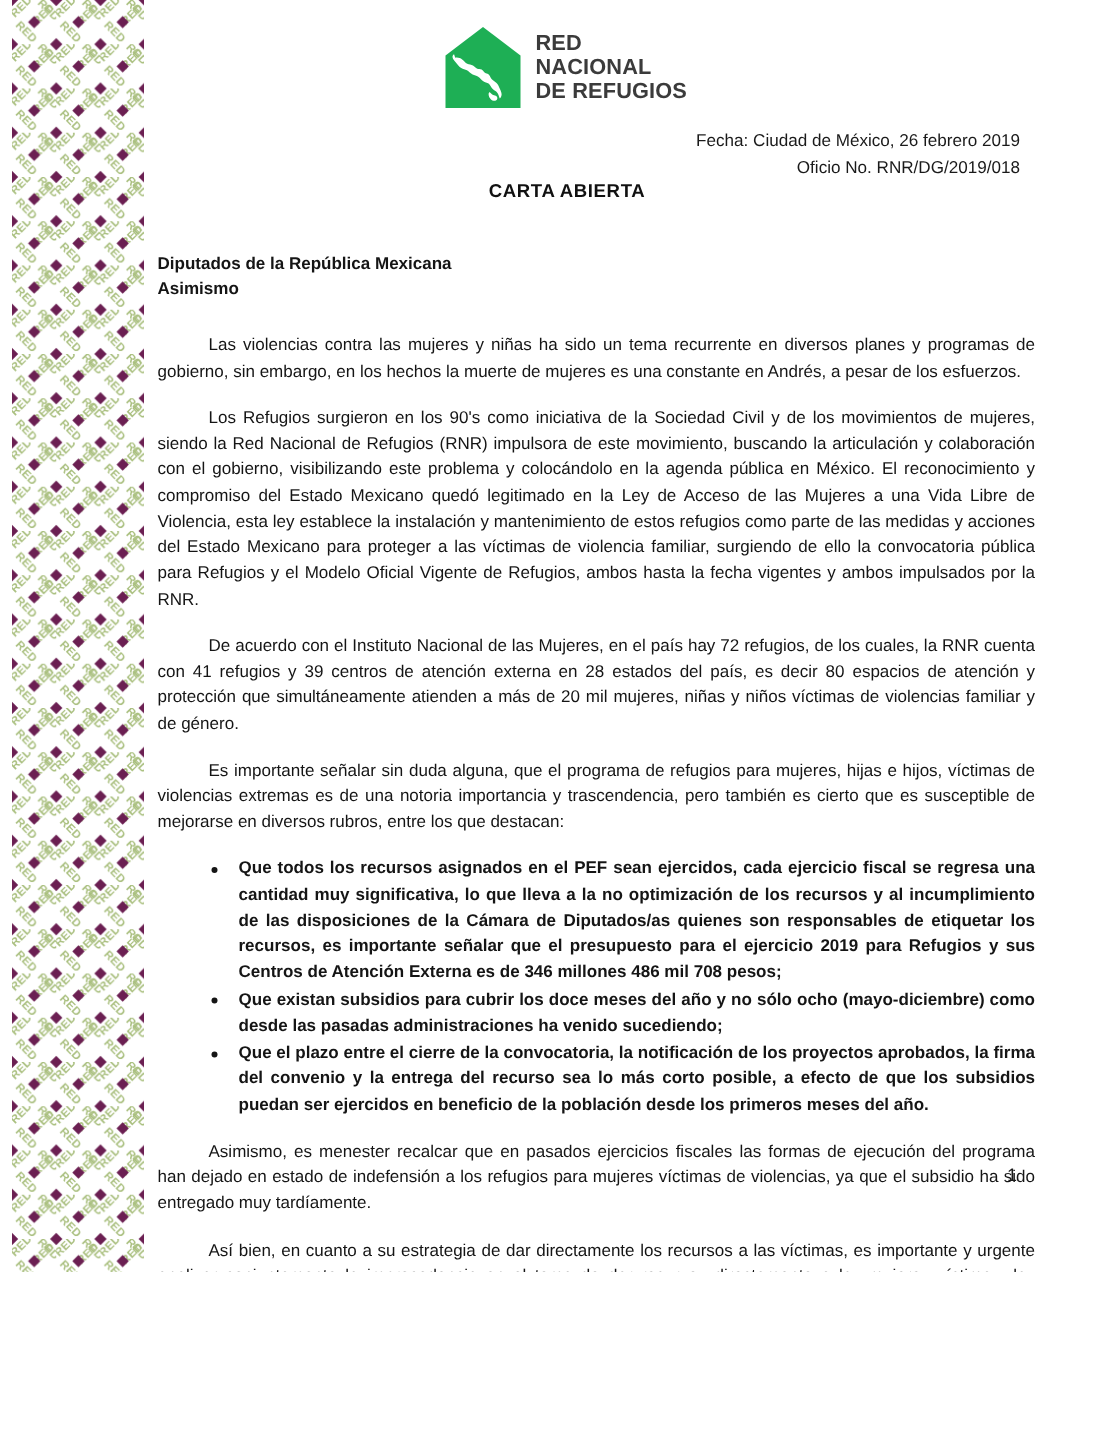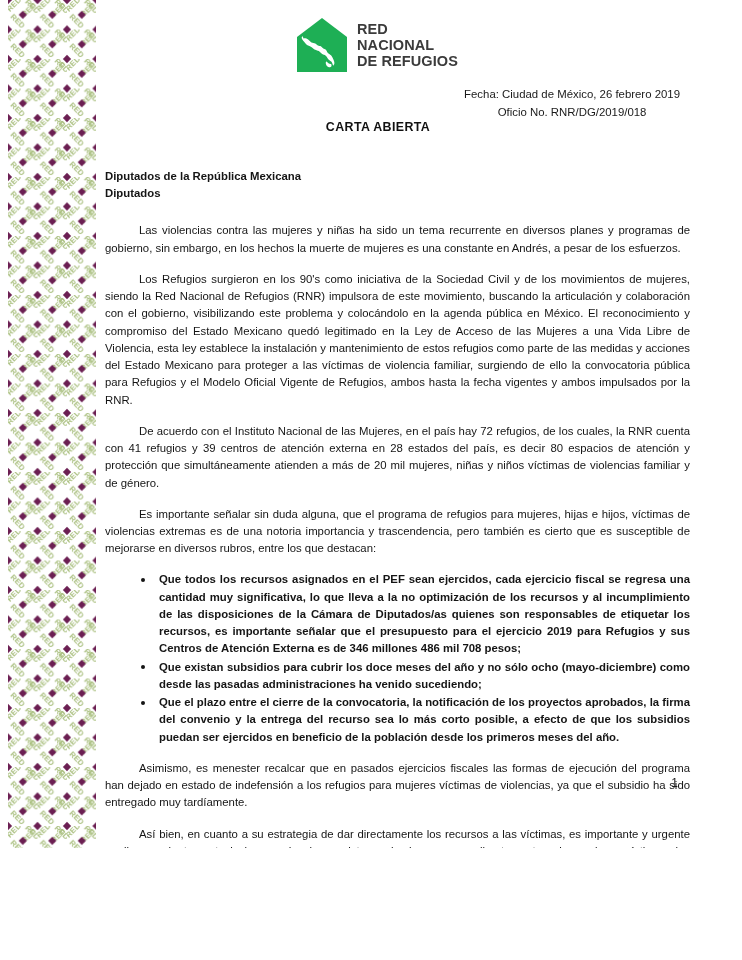--- a/index.html
+++ b/index.html
@@ -46,21 +46,21 @@
     font-weight: bold;
     color: #3b3b3b;
     letter-spacing: 0.1px;
     white-space: nowrap;
   }
 
   
   #meta {
     position: absolute;
     right: 62px; top: 86px;
-    text-align: center;
+    text-align: right;
     font-size: 11.4px;
     color: #1a1a1a;
     line-height: 1.55;
   }
 
   
   #doc-title {
     position: absolute;
     left: 0; top: 120px;
     width: 742px;
@@ -185,21 +185,21 @@
     <div>Fecha: Ciudad de México, 26 febrero 2019</div>
     <div>Oficio No. RNR/DG/2019/018</div>
   </div>
 
   <div id="doc-title">CARTA ABIERTA</div>
 
   <div id="body-col">
 
     <div id="addressee">
       <div>Diputados de la República Mexicana</div>
-      <div>Diputados</div>
+      <div>Asimismo</div>
     </div>
 
     <p class="para">Las violencias contra las mujeres y niñas ha sido un tema recurrente en diversos planes y programas de gobierno, sin embargo, en los hechos la muerte de mujeres es una constante en Andrés, a pesar de los esfuerzos.</p>
     <p class="para">Los Refugios surgieron en los 90's como iniciativa de la Sociedad Civil y de los movimientos de mujeres, siendo la Red Nacional de Refugios (RNR) impulsora de este movimiento, buscando la articulación y colaboración con el gobierno, visibilizando este problema y colocándolo en la agenda pública en México. El reconocimiento y compromiso del Estado Mexicano quedó legitimado en la Ley de Acceso de las Mujeres a una Vida Libre de Violencia, esta ley establece la instalación y mantenimiento de estos refugios como parte de las medidas y acciones del Estado Mexicano para proteger a las víctimas de violencia familiar, surgiendo de ello la convocatoria pública para Refugios y el Modelo Oficial Vigente de Refugios, ambos hasta la fecha vigentes y ambos impulsados por la RNR.</p>
     <p class="para">De acuerdo con el Instituto Nacional de las Mujeres, en el país hay 72 refugios, de los cuales, la RNR cuenta con 41 refugios y 39 centros de atención externa en 28 estados del país, es decir 80 espacios de atención y protección que simultáneamente atienden a más de 20 mil mujeres, niñas y niños víctimas de violencias familiar y de género.</p>
     <p class="para">Es importante señalar sin duda alguna, que el programa de refugios para mujeres, hijas e hijos, víctimas de violencias extremas es de una notoria importancia y trascendencia, pero también es cierto que es susceptible de mejorarse en diversos rubros, entre los que destacan:</p>
 
     <ul class="bullets">
       <li>Que todos los recursos asignados en el PEF sean ejercidos, cada ejercicio fiscal se regresa una cantidad muy significativa, lo que lleva a la no optimización de los recursos y al incumplimiento de las disposiciones de la Cámara de Diputados/as quienes son responsables de etiquetar los recursos, es importante señalar que el presupuesto para el ejercicio 2019 para Refugios y sus Centros de Atención Externa es de 346 millones 486 mil 708 pesos;</li>
       <li>Que existan subsidios para cubrir los doce meses del año y no sólo ocho (mayo-diciembre) como desde las pasadas administraciones ha venido sucediendo;</li>

